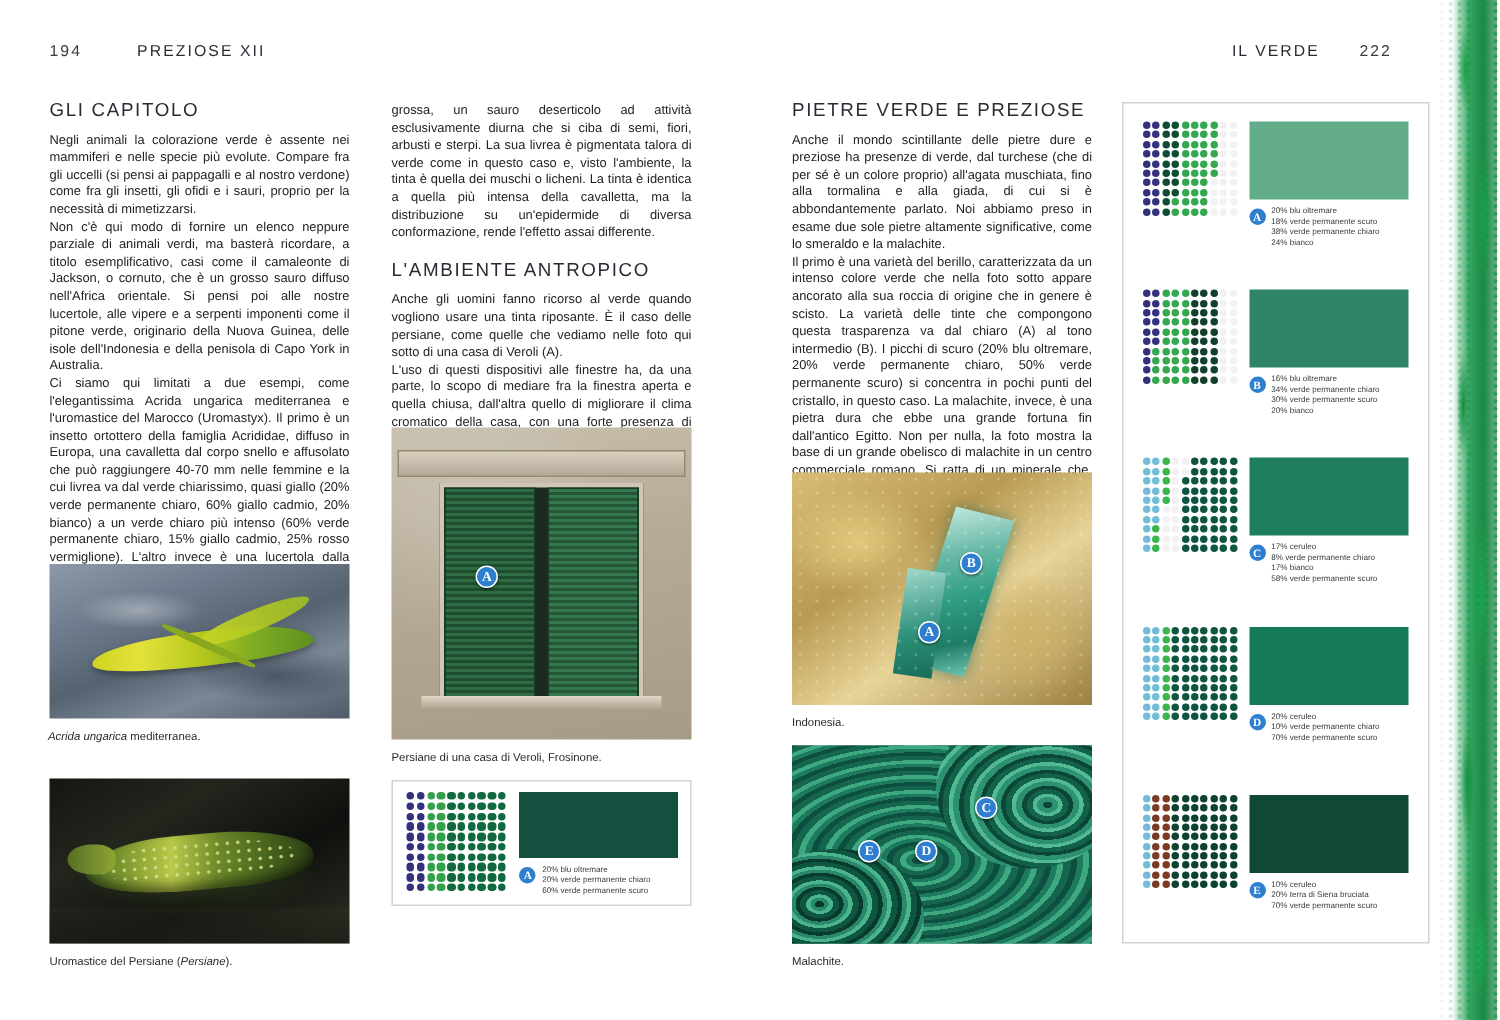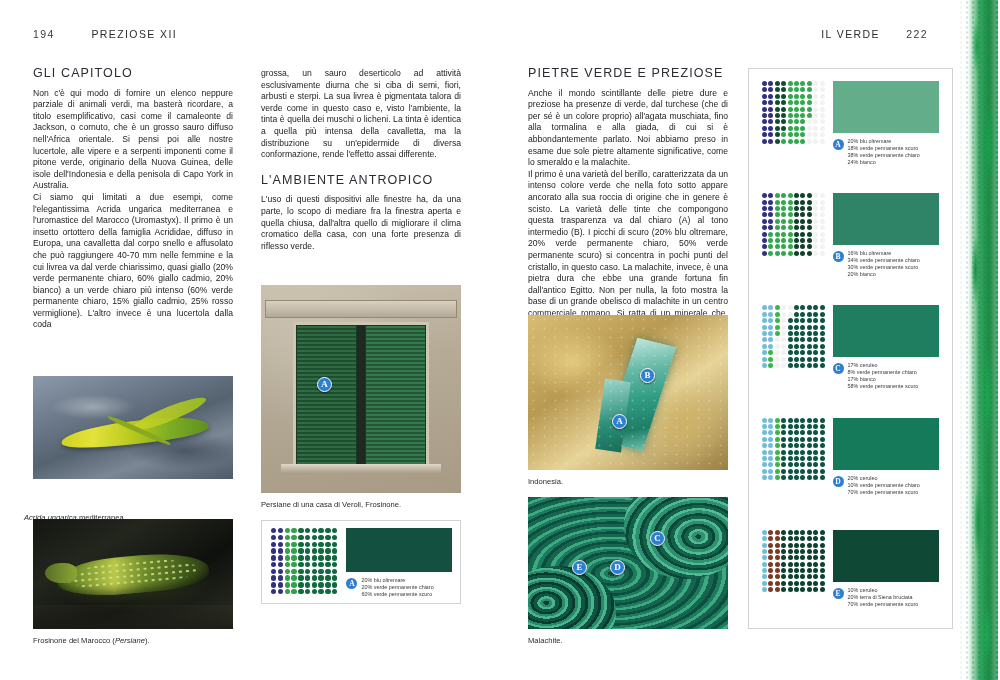--- a/index.html
+++ b/index.html
@@ -309,50 +309,52 @@
     <span style="display:inline-block;width:28px"></span>
     <span>PREZIOSE XII</span>
   </div>
   <div class="runhead" id="rh-right">
     <span class="lbl">IL VERDE</span>
     <span class="folio">222</span>
   </div>
 
   <div class="col" id="c1">
     <h2 class="sect-head">GLI CAPITOLO</h2>
+    <p>Negli animali la colorazione verde è assente nei mammiferi e nelle specie più evolute. Compare fra gli uccelli (si pensi ai pappagalli e al nostro verdone) come fra gli insetti, gli ofidi e i sauri, proprio per la necessità di mimetizzarsi.</p>
     <p>Non c'è qui modo di fornire un elenco neppure parziale di animali verdi, ma basterà ricordare, a titolo esemplificativo, casi come il camaleonte di Jackson, o cornuto, che è un grosso sauro diffuso nell'Africa orientale. Si pensi poi alle nostre lucertole, alle vipere e a serpenti imponenti come il pitone verde, originario della Nuova Guinea, delle isole dell'Indonesia e della penisola di Capo York in Australia.</p>
     <p>Ci siamo qui limitati a due esempi, come l'elegantissima Acrida ungarica mediterranea e l'uromastice del Marocco (Uromastyx). Il primo è un insetto ortottero della famiglia Acrididae, diffuso in Europa, una cavalletta dal corpo snello e affusolato che può raggiungere 40-70 mm nelle femmine e la cui livrea va dal verde chiarissimo, quasi giallo (20% verde permanente chiaro, 60% giallo cadmio, 20% bianco) a un verde chiaro più intenso (60% verde permanente chiaro, 15% giallo cadmio, 25% rosso vermiglione). L'altro invece è una lucertola dalla coda</p>
   </div>
 
   <div class="figure" id="fig-acrida">
     <div class="photo">
       <div class="hopper"></div>
       <div class="hopper2"></div>
       <div class="leg"></div>
     </div>
   </div>
-  <div class="caption" style="left:24px; top:486px;margin-top:27px;">
+  <div class="caption" style="left:32px; top:486px;">
     <i>Acrida ungarica</i><span> mediterranea.</span>
   </div>
 
   <div class="figure" id="fig-uromastice">
     <div class="photo">
       <div class="liz"></div>
       <div class="spots"></div>
       <div class="head"></div>
       <div class="rock"></div>
     </div>
   </div>
   <div class="caption" style="left:33px; top:636px;">
-    <span>Frosinone del Marocco (</span><i>Persiane</i><span>).</span>
+    <span>Uromastice del Persiane (</span><i>Persiane</i><span>).</span>
   </div>
 
   <div class="col" id="c2">
     <p>grossa, un sauro deserticolo ad attività esclusivamente diurna che si ciba di semi, fiori, arbusti e sterpi. La sua livrea è pigmentata talora di verde come in questo caso e, visto l'ambiente, la tinta è quella dei muschi o licheni. La tinta è identica a quella più intensa della cavalletta, ma la distribuzione su un'epidermide di diversa conformazione, rende l'effetto assai differente.</p>
     <h2 class="sect-head" style="margin-top:14px">L'AMBIENTE ANTROPICO</h2>
+    <p>Anche gli uomini fanno ricorso al verde quando vogliono usare una tinta riposante. È il caso delle persiane, come quelle che vediamo nelle foto qui sotto di una casa di Veroli (A).</p>
     <p>L'uso di questi dispositivi alle finestre ha, da una parte, lo scopo di mediare fra la finestra aperta e quella chiusa, dall'altra quello di migliorare il clima cromatico della casa, con una forte presenza di riflesso verde.</p>
   </div>
 
   <div class="figure" id="fig-persiane">
     <div class="photo">
       <div class="wallshadow"></div>
       <div class="lintel"></div>
       <div class="frame">
         <div class="shutter l"></div>
         <div class="shutter r"></div>

